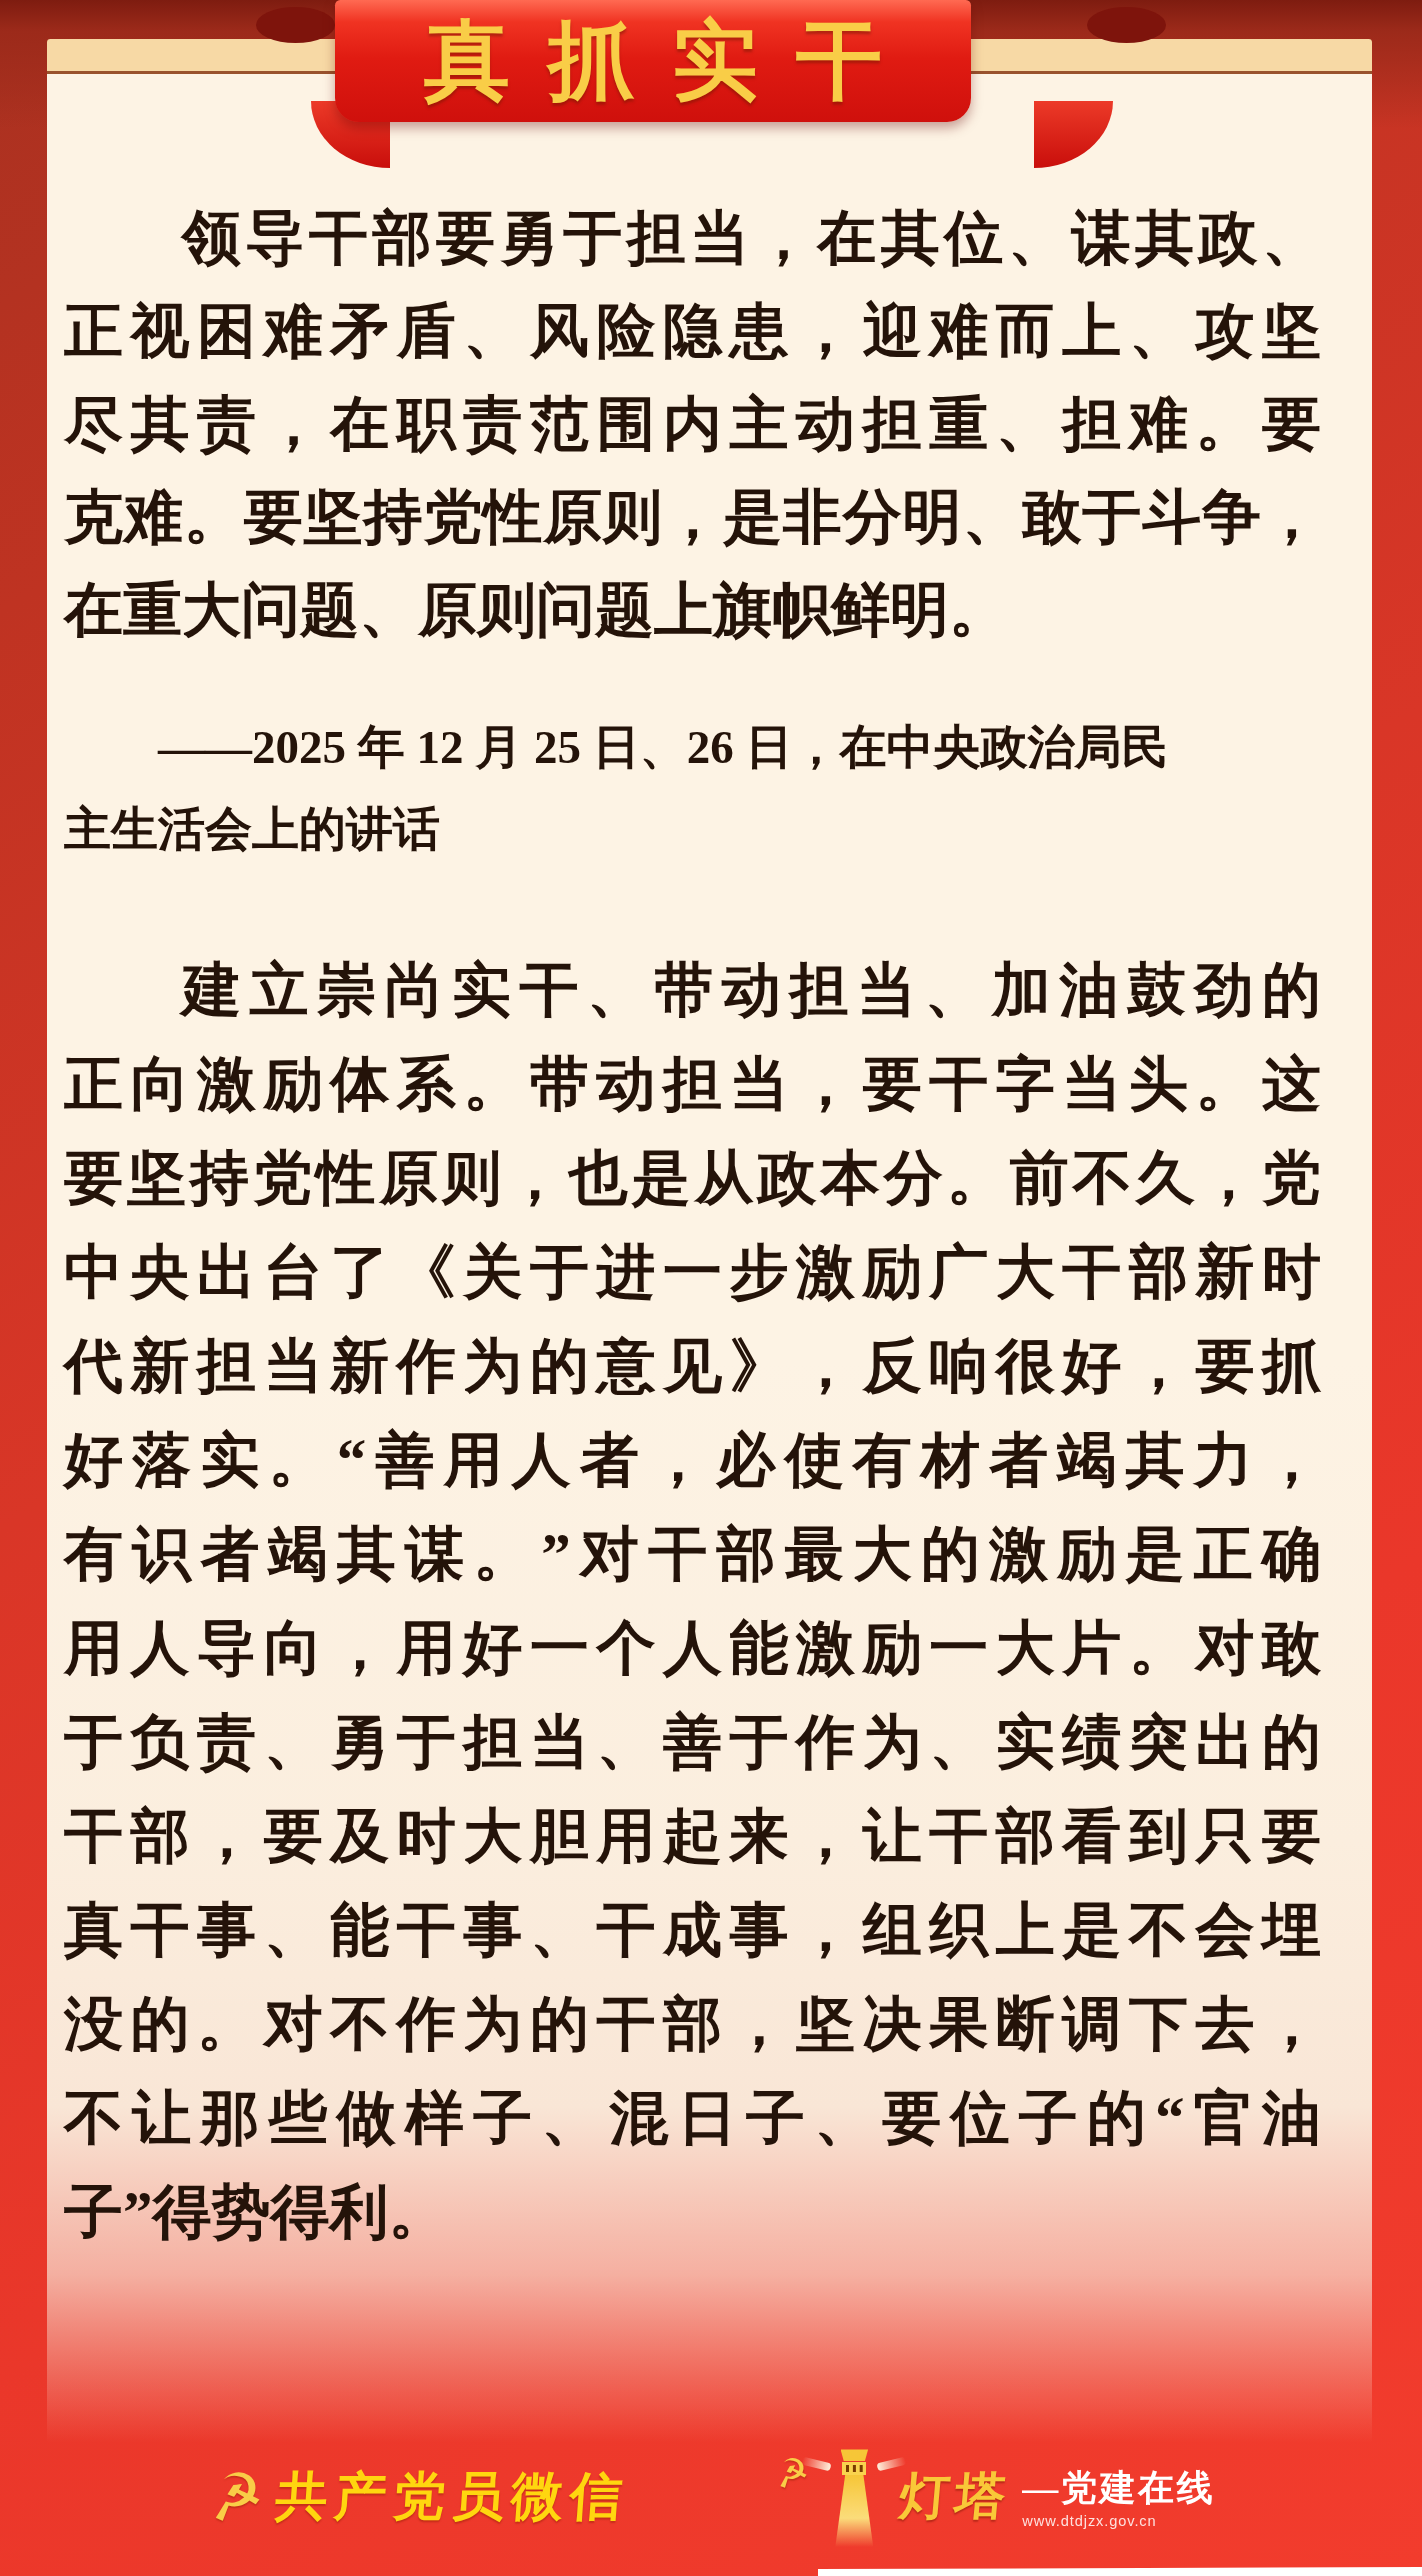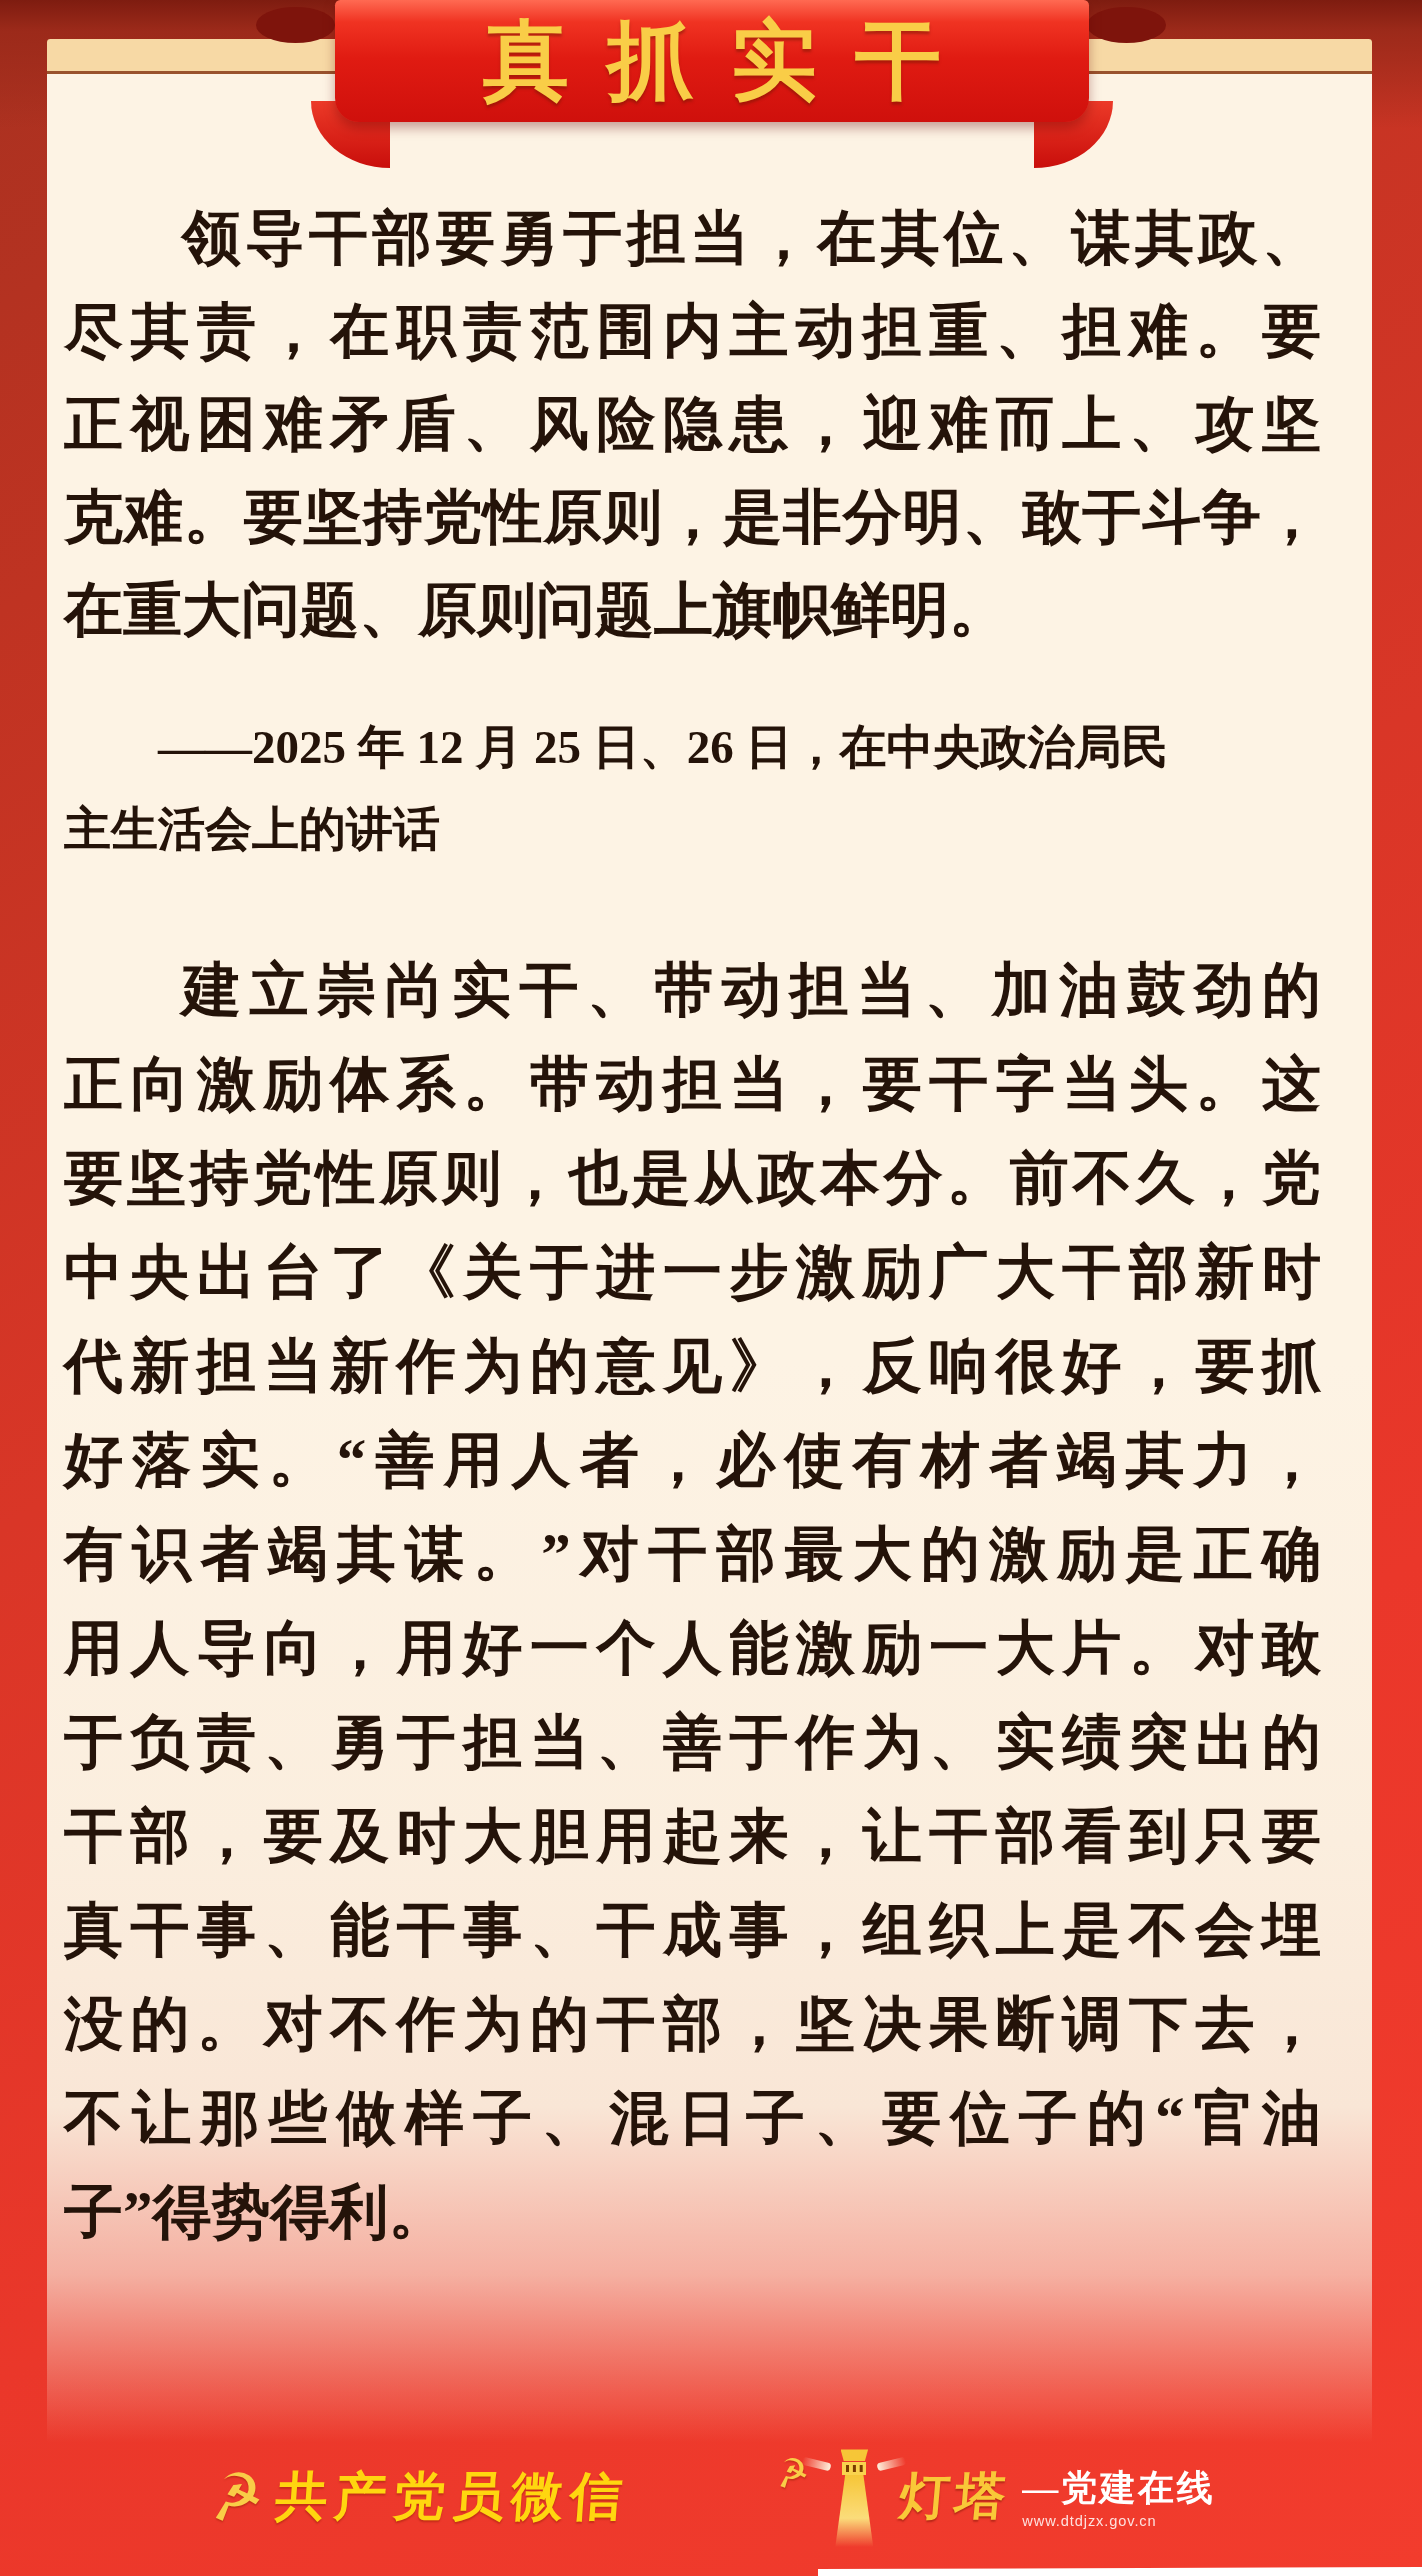--- a/index.html
+++ b/index.html
@@ -21,21 +21,21 @@
       rgba(249,226,211,.7) 93%,
       rgba(249,226,211,0) 100%);
   }
   
   .fold{position:absolute;top:6.9px;width:79px;height:36px;background:#7e140c;border-radius:50%;}
   .fold.l{left:256px}.fold.r{left:1087px}
   .tail{position:absolute;top:101px;width:79px;height:67px;background:linear-gradient(180deg,#ec3a28,#c90e0b);}
   .tail.l{left:311px;border-bottom-left-radius:79px 67px;}
   .tail.r{left:1034px;border-bottom-right-radius:79px 67px;}
   .banner{
-    position:absolute;left:335px;top:0;width:754px;height:122px;
+    position:absolute;left:335px;top:0;width:636px;height:122px;
     background:linear-gradient(180deg,#ff6a52 0%,#f03322 18%,#e01b12 48%,#cf100c 100%);
     border-radius:5.2px 5.2px 24px 24px;
     box-shadow:0 5.2px 12px rgba(100,0,0,.35);
     display:flex;align-items:center;justify-content:center;
   }
   .banner-title{
     font-size:86px;font-weight:700;letter-spacing:38px;padding-left:38px;line-height:1;
     color:var(--gold,#f9cd47);text-shadow:0 2.6px 2.6px rgba(110,25,0,.45);
   }
   
@@ -81,22 +81,22 @@
   <div class="fold l"></div>
   <div class="fold r"></div>
   <div class="tail l"></div>
   <div class="tail r"></div>
   <div class="banner">
     <div class="banner-title">真抓实干</div>
   </div>
 
   <div id="p1" class="textblock p1">
     <div class="line first">领导干部要勇于担当，在其位、谋其政、</div>
+    <div class="line">正视困难矛盾、风险隐患，迎难而上、攻坚</div>
     <div class="line">尽其责，在职责范围内主动担重、担难。要</div>
-    <div class="line">正视困难矛盾、风险隐患，迎难而上、攻坚</div>
     <div class="line">克难。要坚持党性原则，是非分明、敢于斗争，</div>
     <div class="line end">在重大问题、原则问题上旗帜鲜明。</div>
   </div>
 
   <div id="attr1" class="textblock attr">
     <div class="line first">——2025 年 12 月 25 日、26 日，在中央政治局民</div>
     <div class="line">主生活会上的讲话</div>
   </div>
 
   <div id="p2" class="textblock p2">

